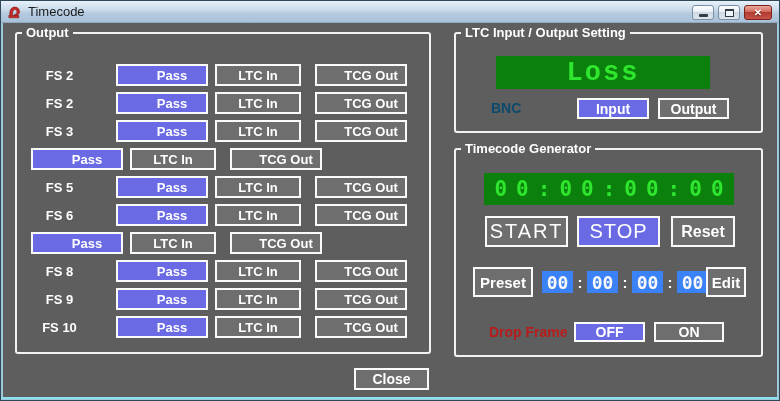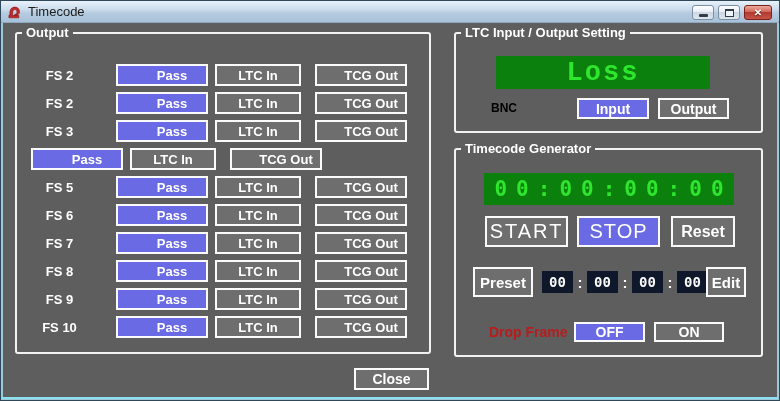--- a/index.html
+++ b/index.html
@@ -88,37 +88,37 @@
     font-size:27px; letter-spacing:2px;
   }
   .lcd-tc {
     left:28px; top:23px; width:250px; height:32px;
     font-family:"DejaVu Sans Mono", monospace; font-weight:bold;
     font-size:21px; letter-spacing:9px; text-indent:9px;
   }
 
   
   .bnc-label { position:absolute; left:35px; top:64px; height:21px; line-height:21px;
-               color:#000000; font-size:12px; font-weight:bold; }
+               color:#0c4a6e; font-size:14px; font-weight:bold; }
   .btn-input  { position:absolute; left:121px; top:64px; width:72px; height:21px; font-size:14px; }
   .btn-output { position:absolute; left:202px; top:64px; width:71px; height:21px; font-size:14px; }
 
   
   .btn-start { position:absolute; left:29px;  top:66px; width:83px; height:31px;
                font-size:20px; font-weight:normal; letter-spacing:2px;text-align:center; }
   .btn-stop  { position:absolute; left:121px; top:66px; width:83px; height:31px;
                font-size:20px; font-weight:normal; letter-spacing:1px; }
   .btn-reset { position:absolute; left:215px; top:66px; width:64px; height:31px; font-size:16px; }
   .btn-preset{ position:absolute; left:17px;  top:117px; width:60px; height:30px; font-size:15px; }
   .btn-edit  { position:absolute; left:250px; top:117px; width:40px; height:30px; font-size:15px; }
   .preset-fields { position:absolute; left:86px; top:121px; height:22px; display:flex; align-items:center; }
   .pf {
-    width:31px; height:22px; background:#0f172a; color:#f8f8f8;
+    width:31px; height:22px; background:#3b82f6; color:#f8f8f8;
     display:flex; align-items:center; justify-content:center;
-    font-family:"DejaVu Sans Mono", monospace; font-size:14px; font-weight:bold;
+    font-family:"DejaVu Sans Mono", monospace; font-size:18px; font-weight:bold;
   }
   .pf-colon { width:14px; text-align:center; color:#fff; font-size:15px; font-weight:bold; }
   .drop-label { position:absolute; left:33px; top:172px; height:20px; line-height:20px;
                 color:#b91c1c; font-size:14px; font-weight:bold; }
   .btn-off { position:absolute; left:118px; top:172px; width:71px; height:20px; font-size:14px; }
   .btn-on  { position:absolute; left:198px; top:172px; width:70px; height:20px; font-size:14px; }
 
   
   .btn-close-dlg { position:absolute; left:353px; top:367px; width:75px; height:22px; font-size:14px; }
 </style>
@@ -186,21 +186,20 @@
       </div>
 
       <div class="fs-row">
         <span class="fs-label">FS 6</span>
         <button class="btn blue w92 ml14">Pass</button>
         <button class="btn w86 ml7">LTC In</button>
         <button class="btn w92 ml14">TCG Out</button>
       </div>
 
       <div class="fs-row">
-        <span class="fs-label">FS 7</span>
         <button class="btn blue w92 ml14">Pass</button>
         <button class="btn w86 ml7">LTC In</button>
         <button class="btn w92 ml14">TCG Out</button>
       </div>
 
       <div class="fs-row">
         <span class="fs-label">FS 8</span>
         <button class="btn blue w92 ml14">Pass</button>
         <button class="btn w86 ml7">LTC In</button>
         <button class="btn w92 ml14">TCG Out</button>

